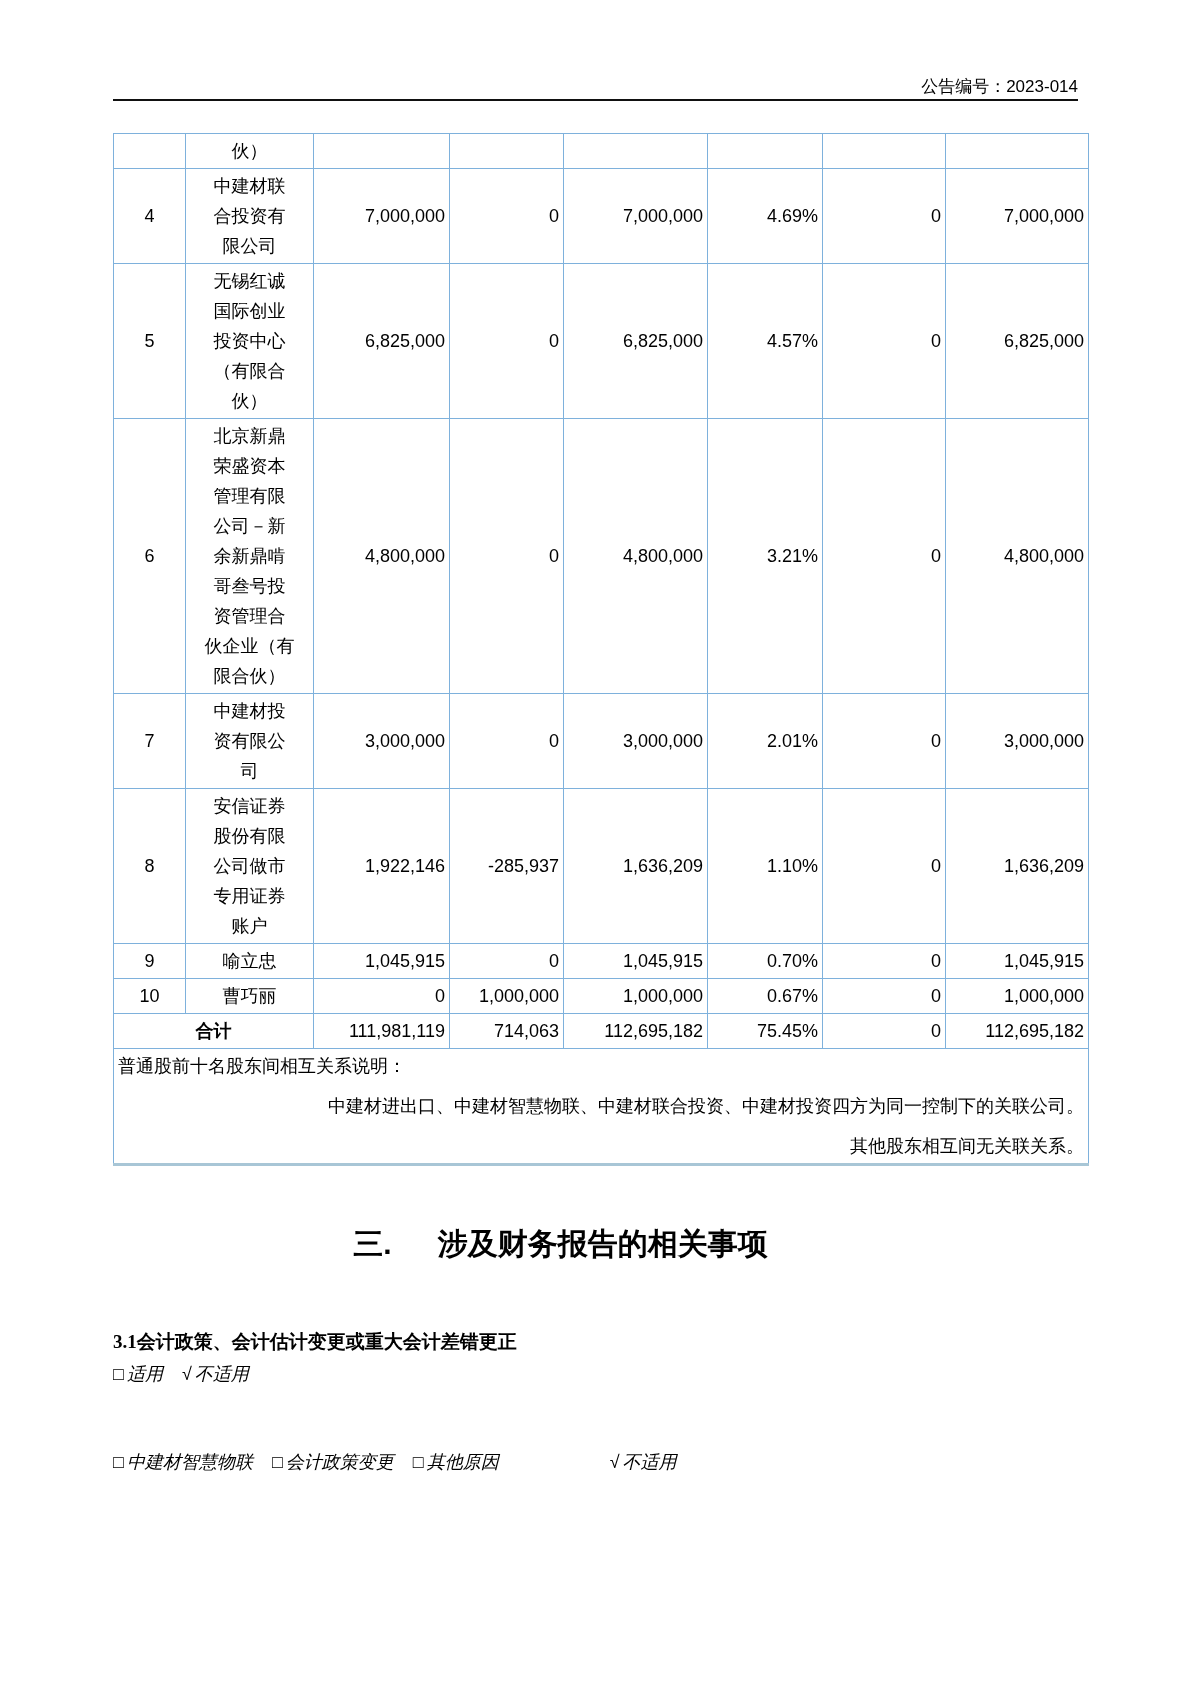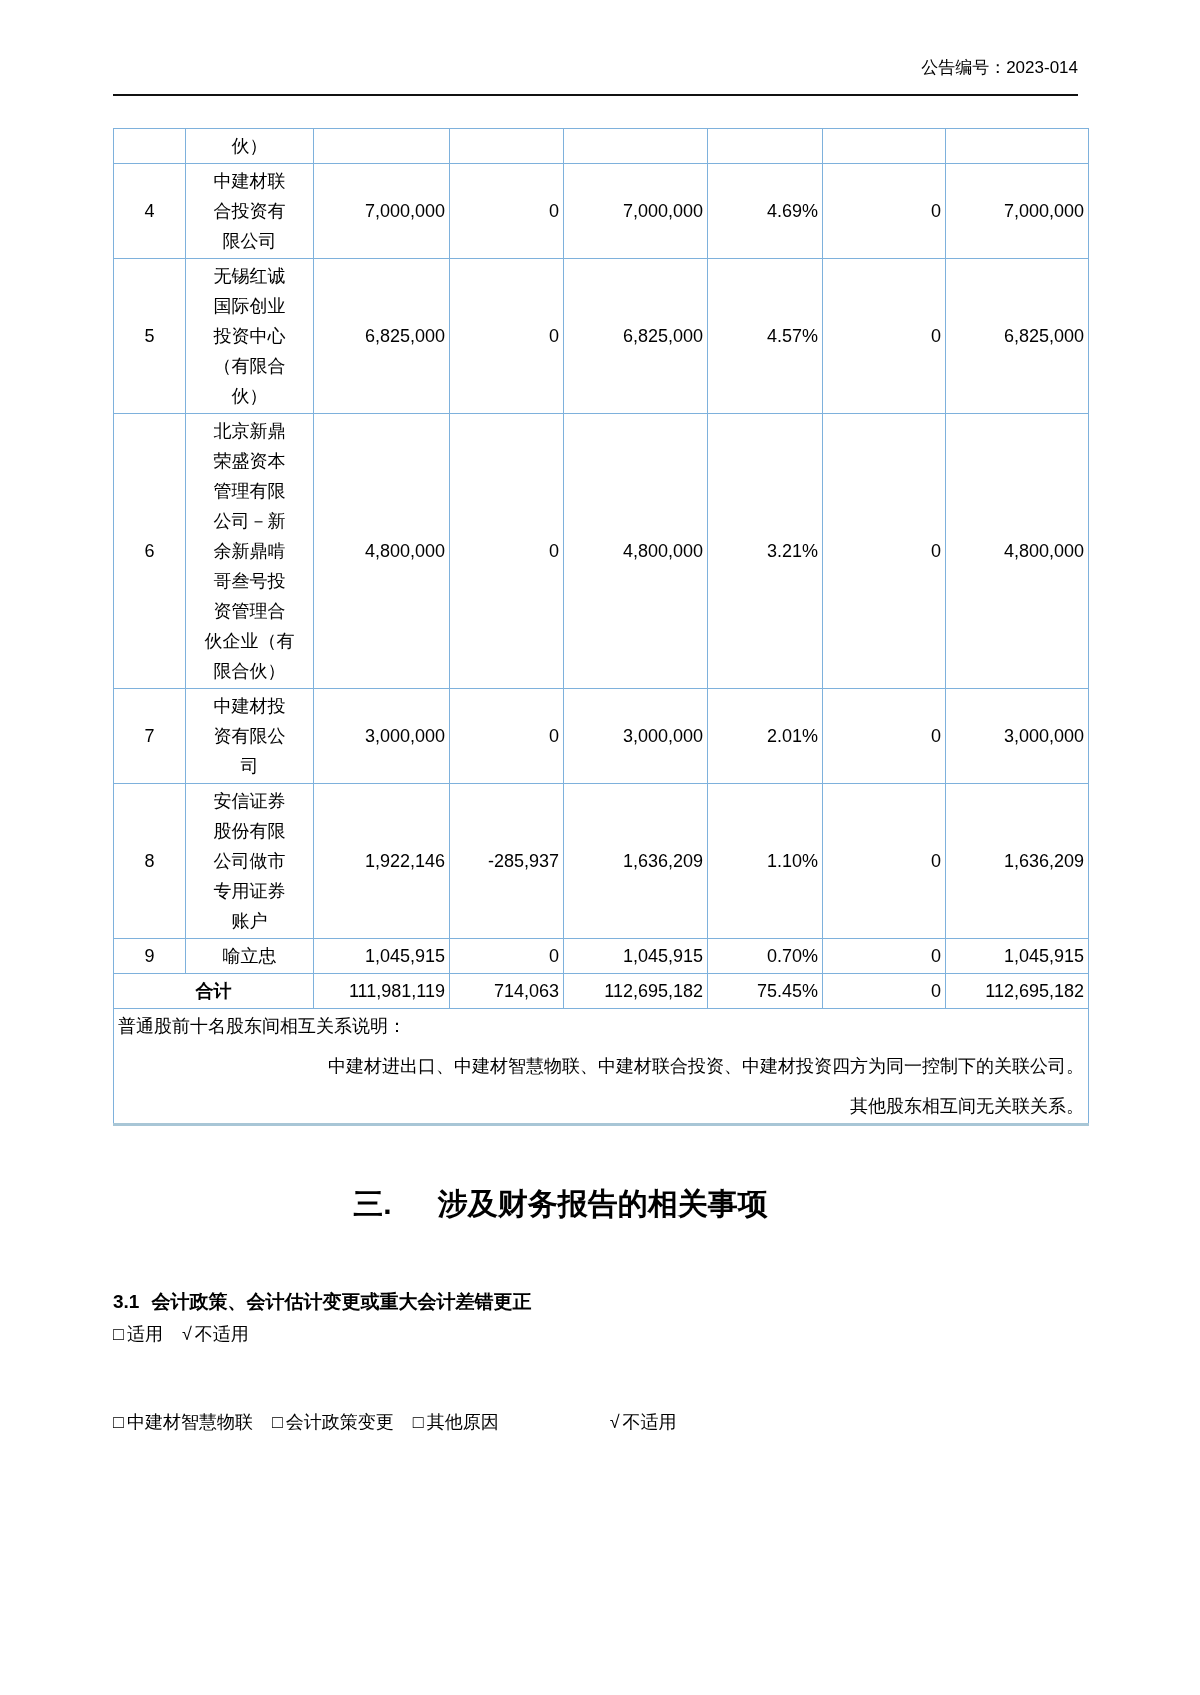--- a/index.html
+++ b/index.html
@@ -5,25 +5,25 @@
   html,body{margin:0;padding:0;background:#ffffff;}
   body{
     width:1200px;height:1695px;position:relative;
     font-family:"Liberation Sans","DejaVu Sans",sans-serif;
     color:#000;
   }
   .content{width:975px;margin-left:113px;}
 
   
   .doc-header{
-    margin-top:56px;width:965px;
+    margin-top:75px;width:965px;
     border-bottom:2px solid #111;
     text-align:right;
     font-size:17px;line-height:24px;
-    padding-bottom:14px;
+    padding-bottom:0;
   }
 
   
   table.sh-table{
     margin-top:32px;
     border-collapse:collapse;
     table-layout:fixed;
     width:975px;
     font-size:18px;
   }
@@ -48,23 +48,23 @@
     display:flex;justify-content:center;
     font-size:30px;font-weight:bold;
     transform:translateX(-40px);
   }
   .section-header .numeral{margin-right:46px;}
 
   .sub-block{margin-left:113px;}
   .sub-31{margin-top:64px;}
   .sub-32{margin-top:58px;}
   .sub-heading{font-size:19px;font-weight:bold;line-height:26px;}
-  .sub-heading .sub-no{margin-right:12px;}
+  .sub-heading .sub-no{font-family:Liberation Serif, serif;}
   .option-line{font-size:18px;line-height:30px;margin-top:4px;}
-  .option{margin-right:14px;}
+  .option{margin-right:14px;font-style:italic;}
   .option .glyph{margin-right:3px;}
   .option.wide-gap{margin-left:92px;}
 </style>
 </head>
 <body>
 
 <div class="content">
   <div class="doc-header"><span>公告编号：2023-014</span></div>
 
   <table class="sh-table">
@@ -161,20 +161,30 @@
         </tr>
         <tr>
           <td class="c-no">9</td>
           <td class="c-name">喻立忠</td>
           <td class="c-num">1,045,915</td>
           <td class="c-num">0</td>
           <td class="c-num">1,045,915</td>
           <td class="c-num">0.70%</td>
           <td class="c-num">0</td>
           <td class="c-num">1,045,915</td>
+        </tr>
+        <tr>
+          <td class="c-no">10</td>
+          <td class="c-name">曹巧丽</td>
+          <td class="c-num">0</td>
+          <td class="c-num">1,000,000</td>
+          <td class="c-num">1,000,000</td>
+          <td class="c-num">0.67%</td>
+          <td class="c-num">0</td>
+          <td class="c-num">1,000,000</td>
         </tr>
       </tbody>
     <tbody>
       <tr>
         <td colspan="2" class="c-total-label">合计</td>
         <td class="c-num">111,981,119</td>
         <td class="c-num">714,063</td>
         <td class="c-num">112,695,182</td>
         <td class="c-num">75.45%</td>
         <td class="c-num">0</td>

